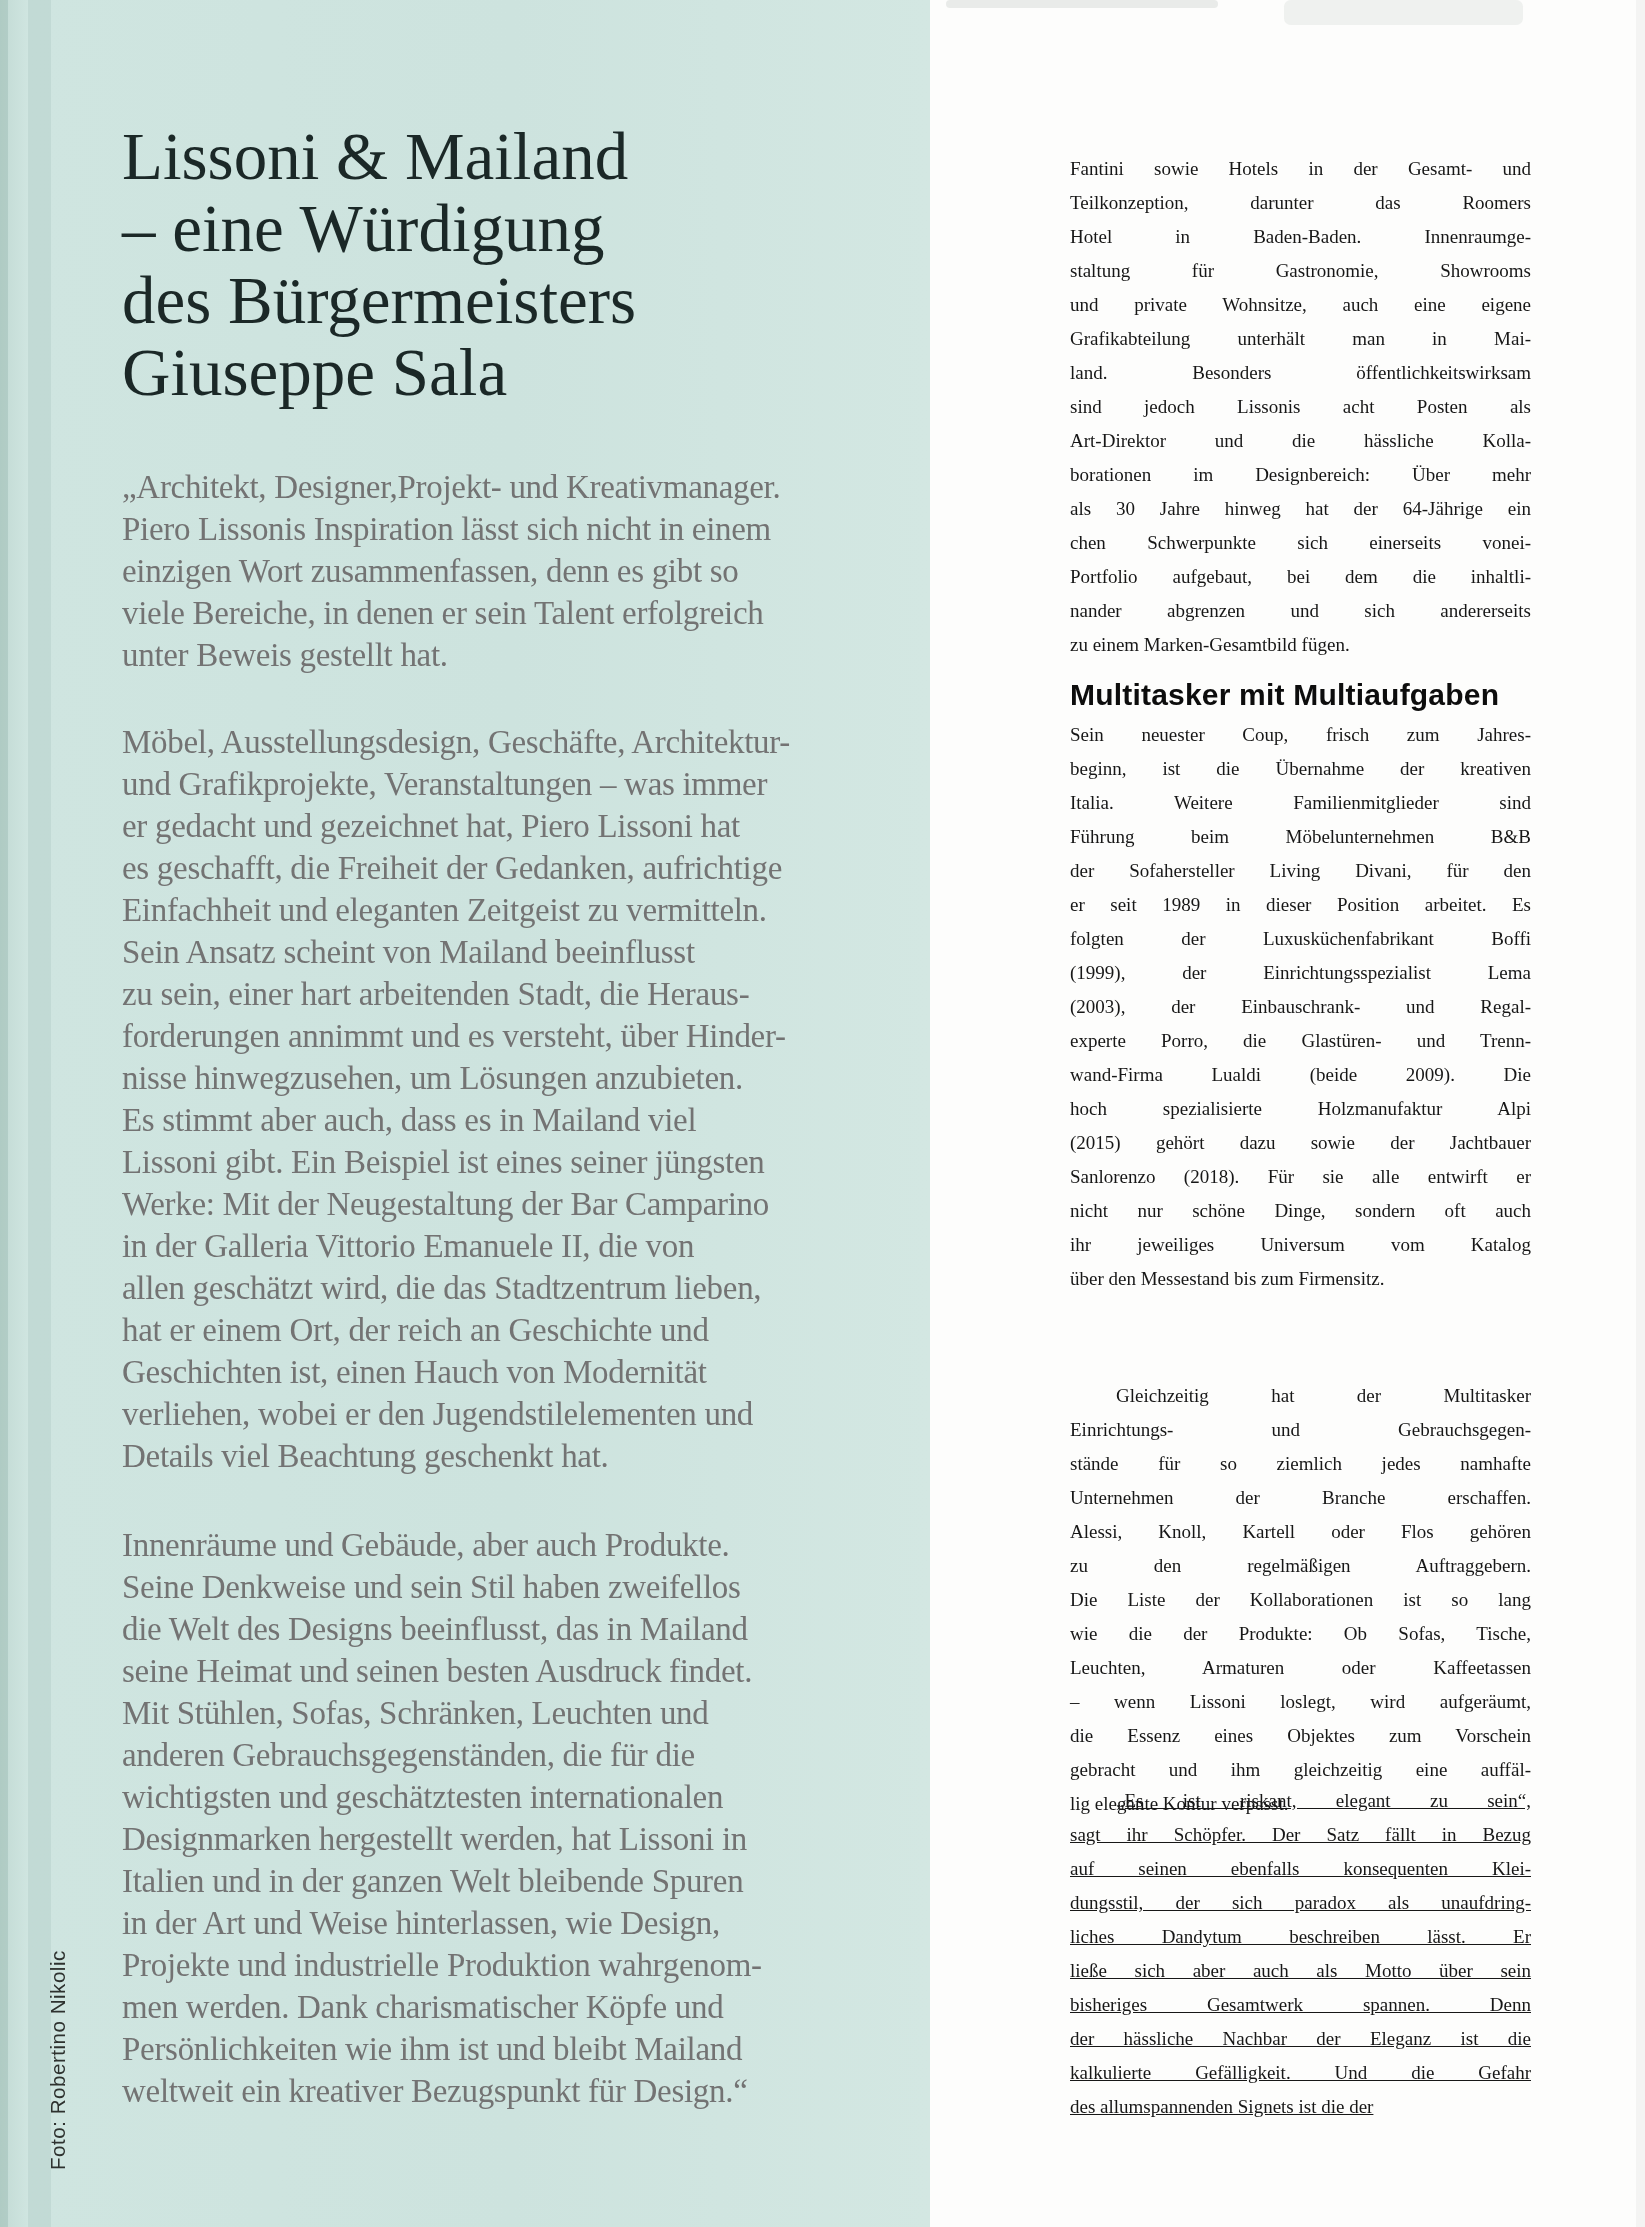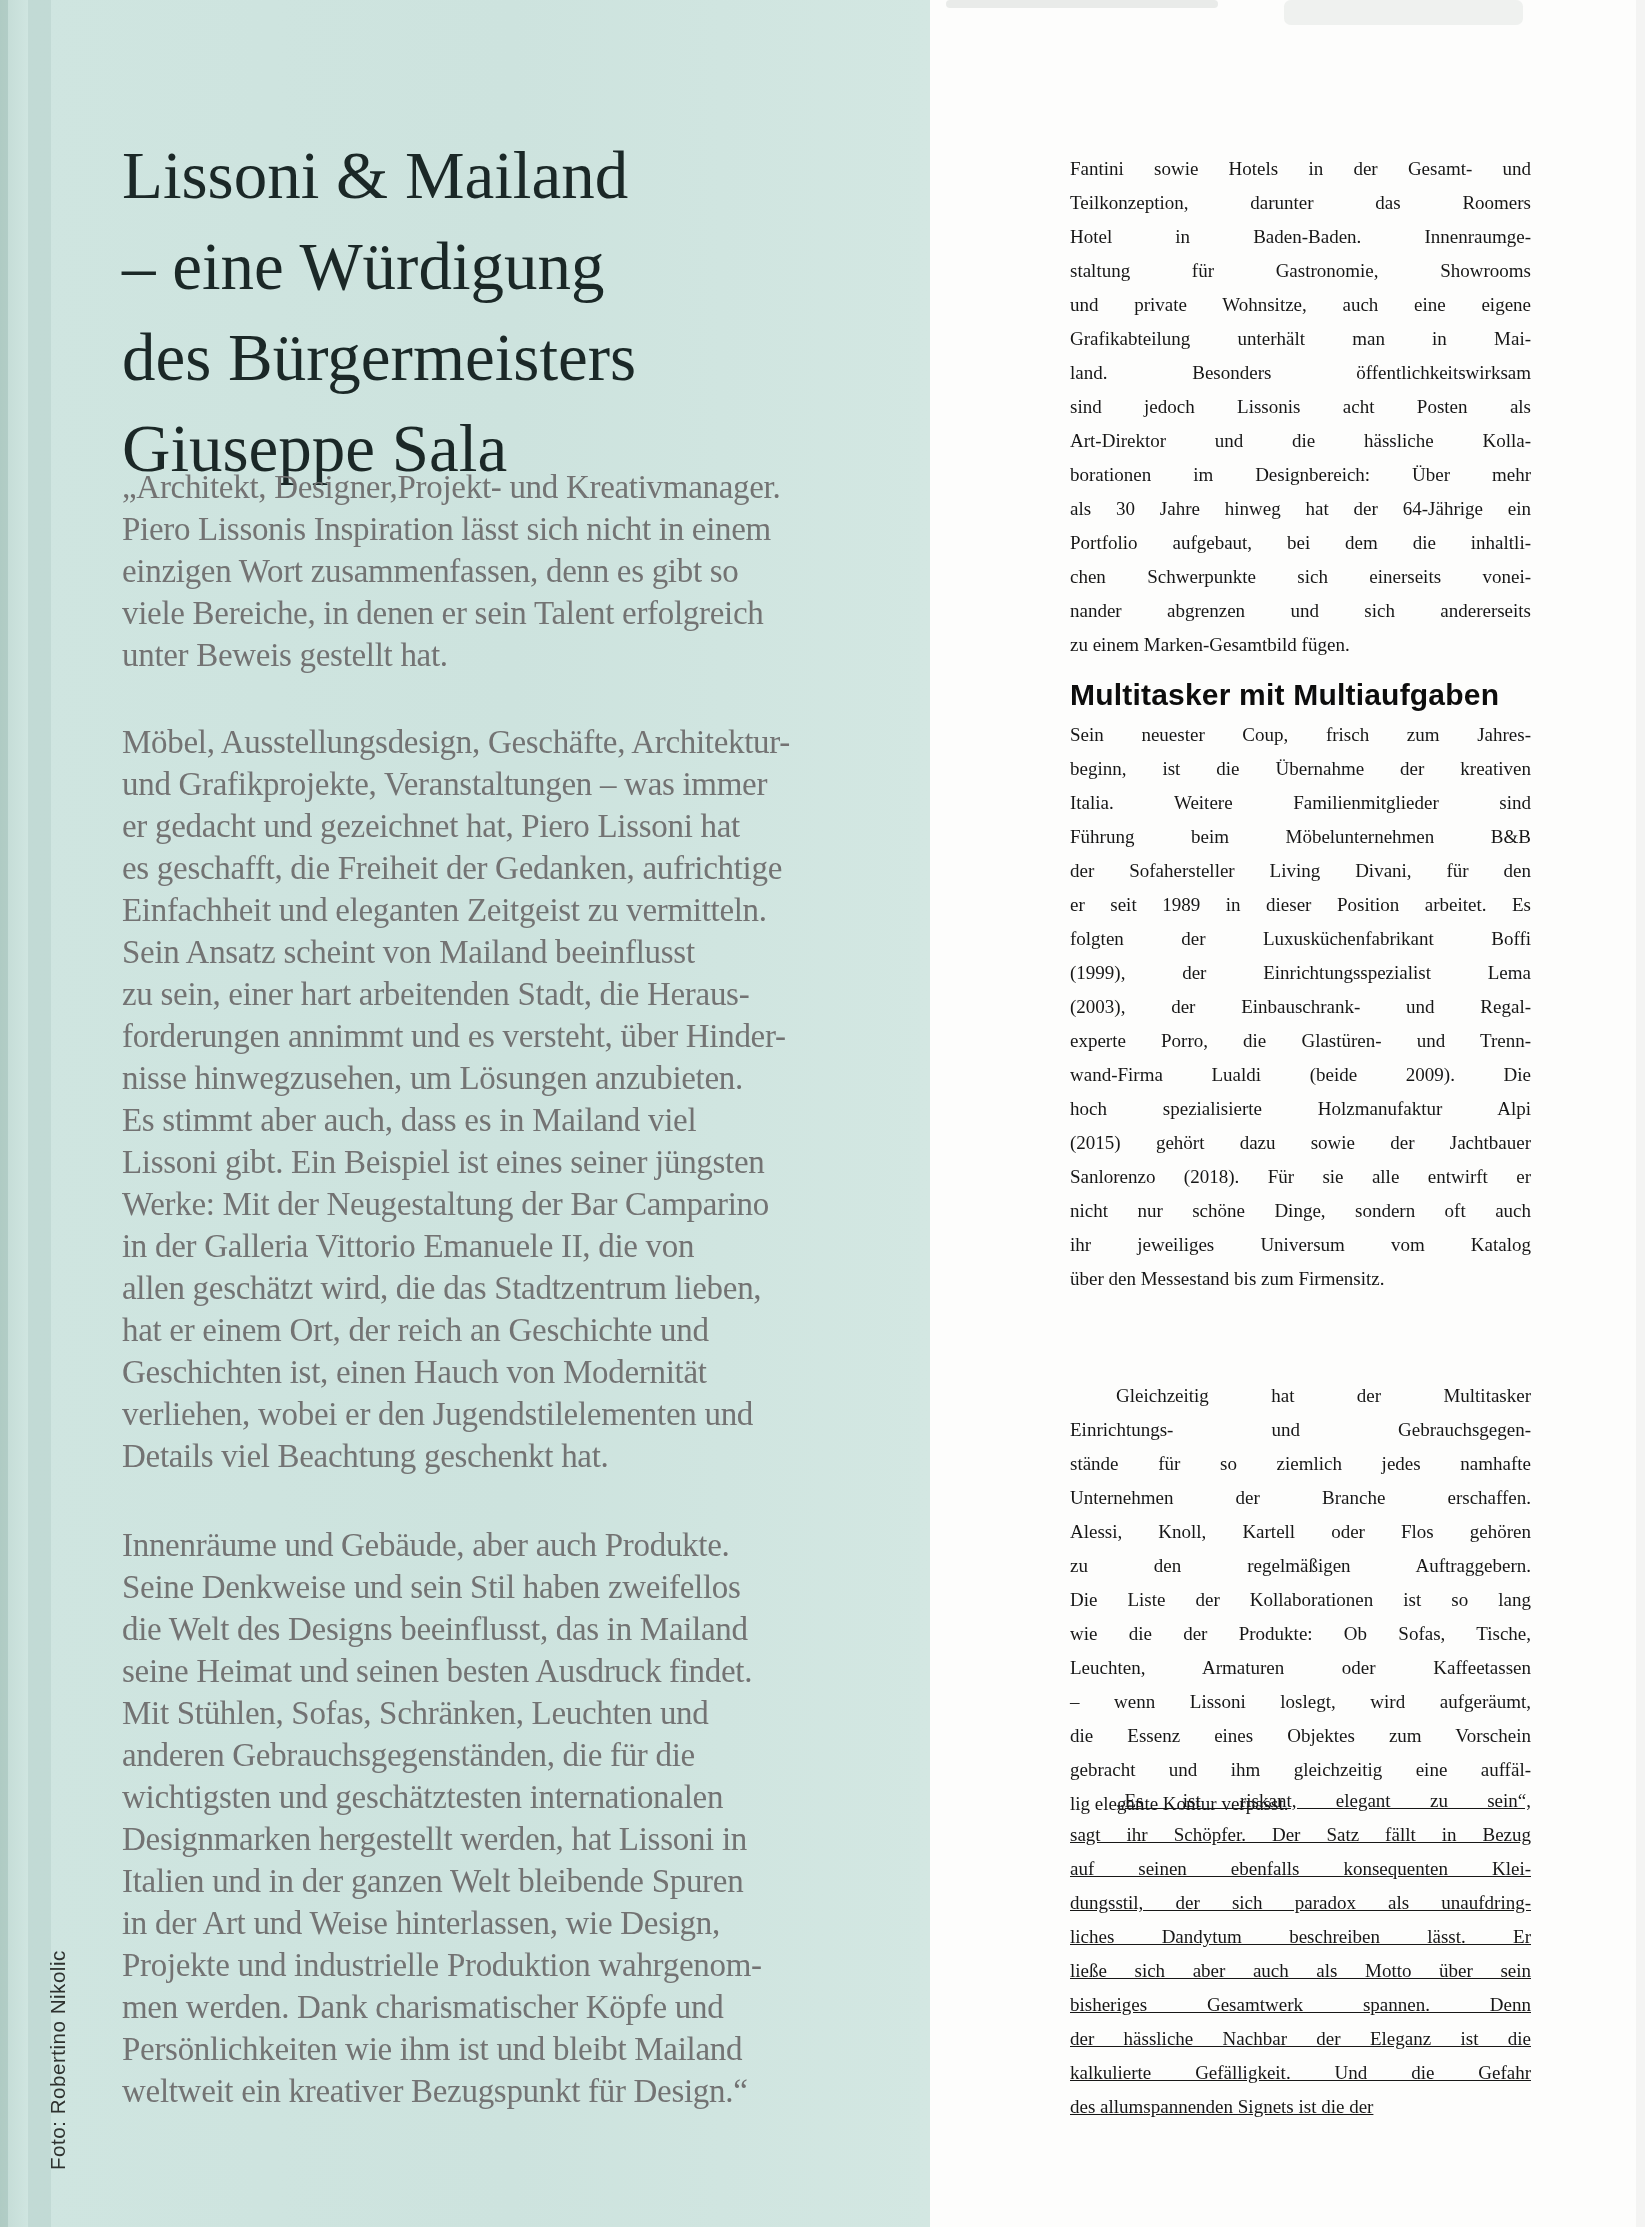--- a/index.html
+++ b/index.html
@@ -59,21 +59,21 @@
   
   .headline {
     position: absolute;
     left: 122px; top: 120px;
     width: 773px;
     font-size: 67px;
     line-height: 72px;
     color: #1b2827;
     letter-spacing: 0px;
   }
-  .headline .ln { white-space: nowrap; margin-top: 19px; }
+  .headline .ln { white-space: nowrap; }
 
   
   .left-para {
     position: absolute;
     left: 122px;
     width: 745px;
     font-size: 33px;
     line-height: 42px;
     color: #737373;
     letter-spacing: -0.3px;
@@ -199,22 +199,22 @@
       <div class="ln jl">Teilkonzeption, darunter das Roomers</div>
       <div class="ln jl">Hotel in Baden-Baden. Innenraumge-</div>
       <div class="ln jl">staltung für Gastronomie, Showrooms</div>
       <div class="ln jl">und private Wohnsitze, auch eine eigene</div>
       <div class="ln jl">Grafikabteilung unterhält man in Mai-</div>
       <div class="ln jl">land. Besonders öffentlichkeitswirksam</div>
       <div class="ln jl">sind jedoch Lissonis acht Posten als</div>
       <div class="ln jl">Art-Direktor und die hässliche Kolla-</div>
       <div class="ln jl">borationen im Designbereich: Über mehr</div>
       <div class="ln jl">als 30 Jahre hinweg hat der 64-Jährige ein</div>
+      <div class="ln jl">chen Schwerpunkte sich einerseits vonei-</div>
       <div class="ln jl">Portfolio aufgebaut, bei dem die inhaltli-</div>
-      <div class="ln jl">chen Schwerpunkte sich einerseits vonei-</div>
       <div class="ln jl">nander abgrenzen und sich andererseits</div>
       <div class="ln jl jl-last">zu einem Marken-Gesamtbild fügen.</div>
     </div>
 
   <div class="subheading">Multitasker mit Multiaufgaben</div>
 
   <div class="right-para rpB just">
       <div class="ln jl">Sein neuester Coup, frisch zum Jahres-</div>
       <div class="ln jl">beginn, ist die Übernahme der kreativen</div>
       <div class="ln jl">Italia. Weitere Familienmitglieder sind</div>

